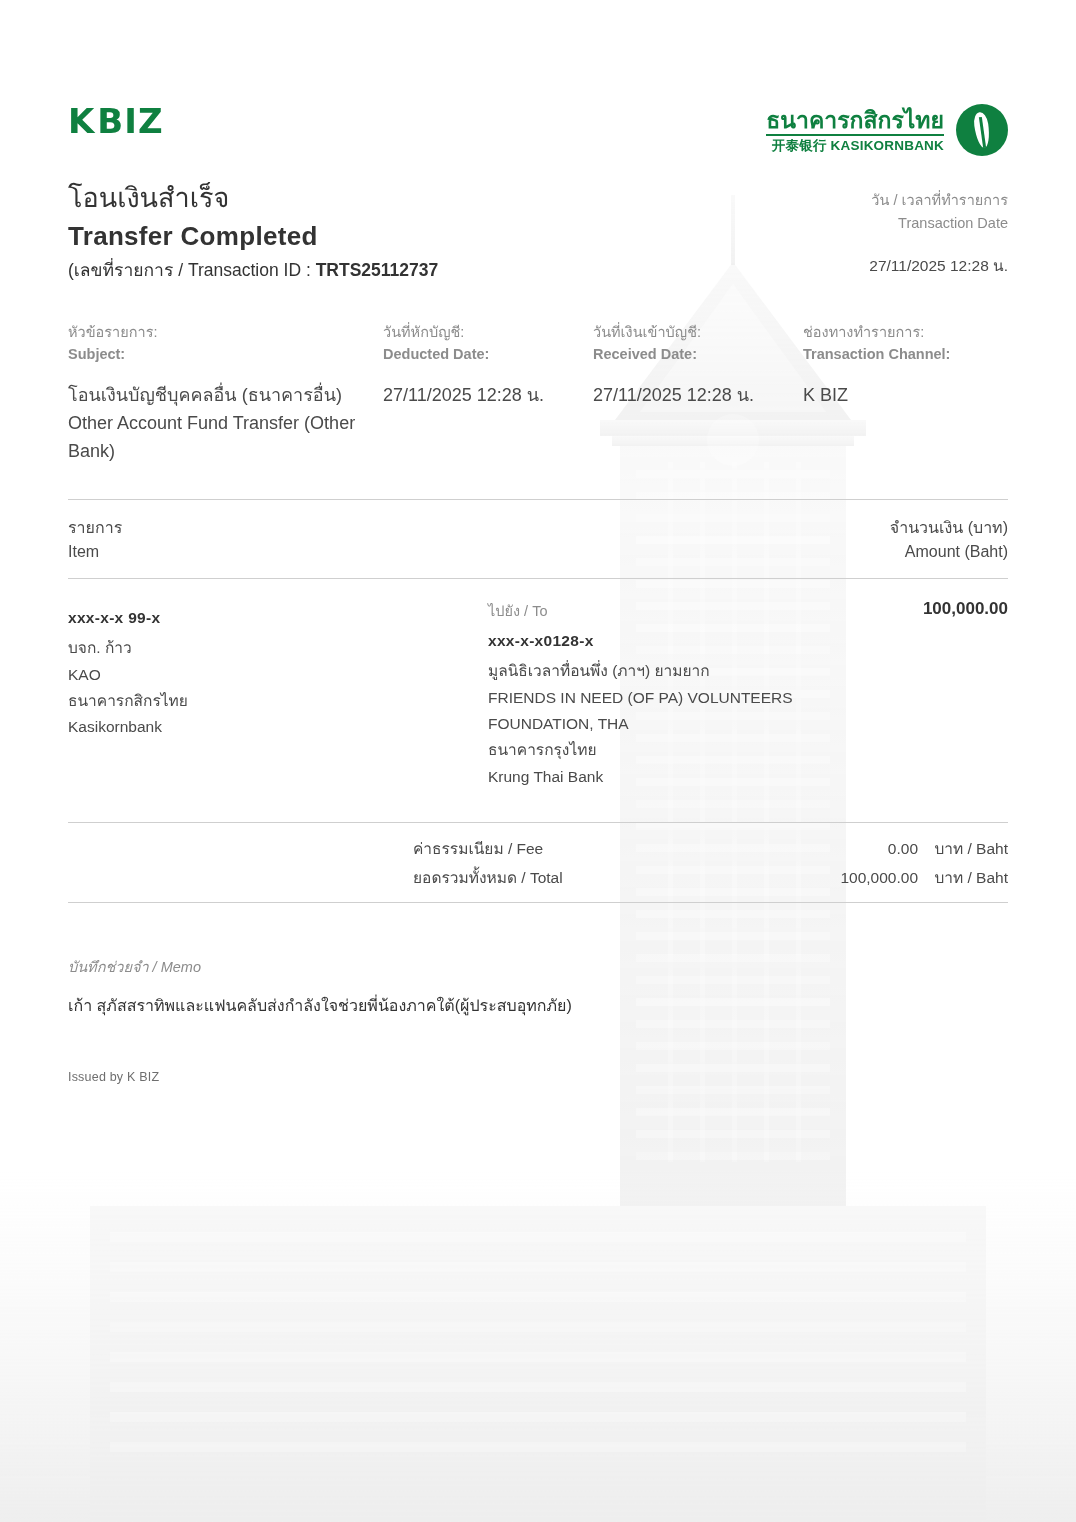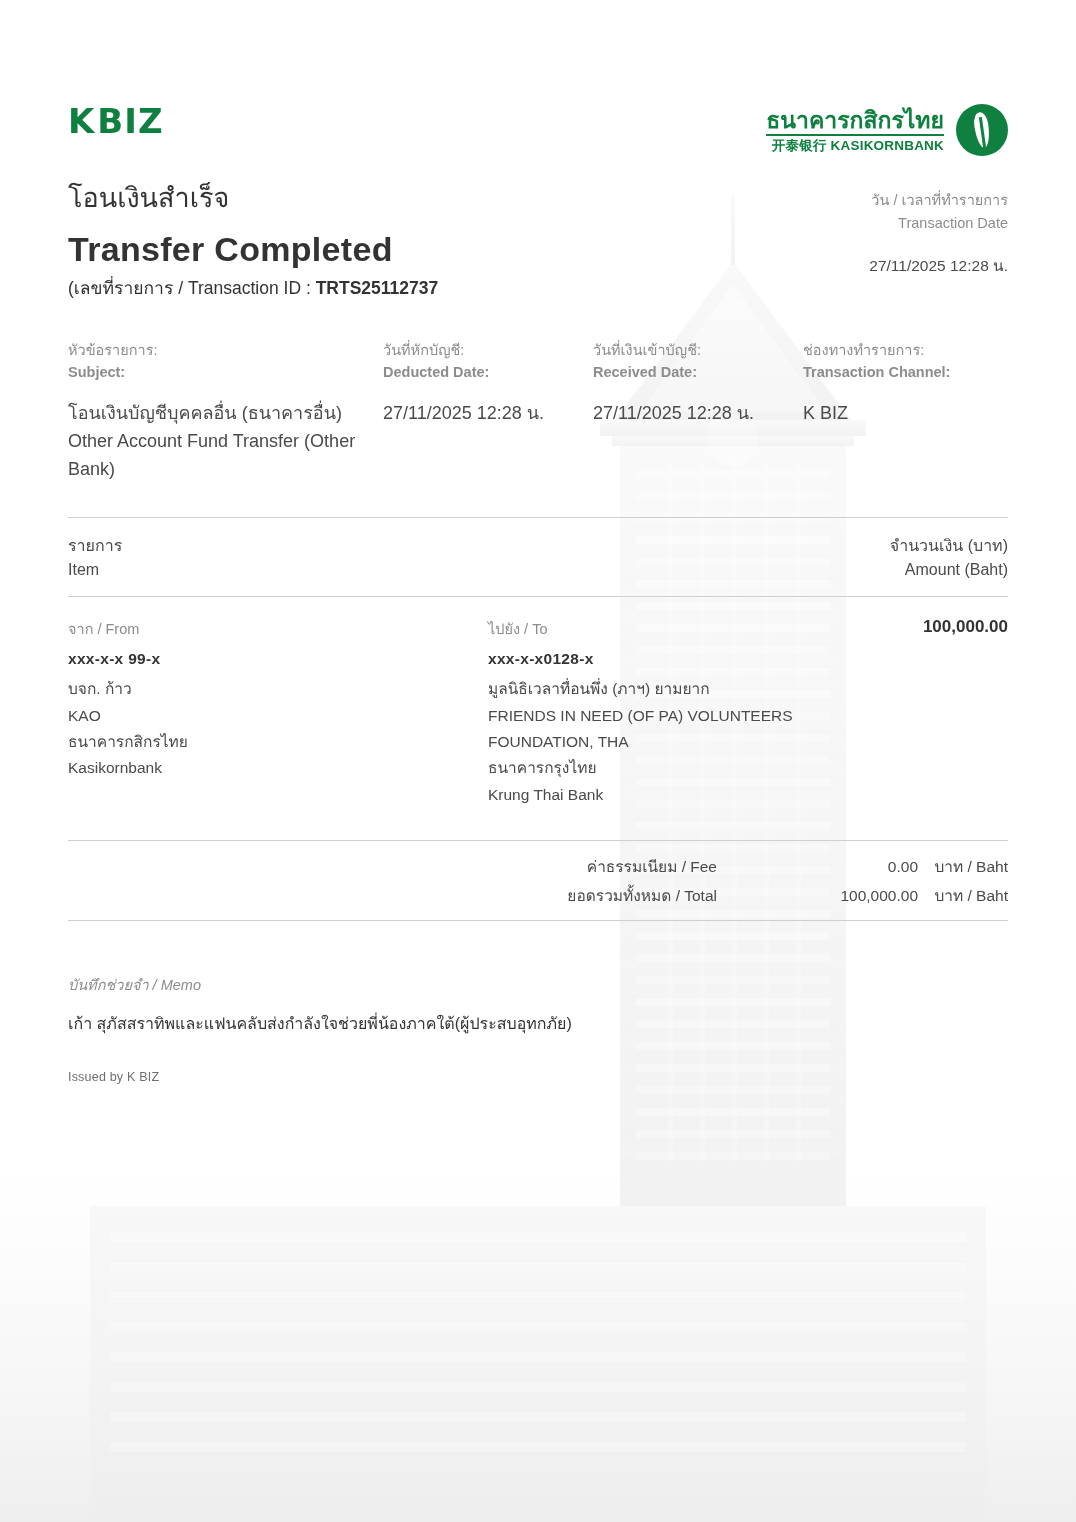--- a/index.html
+++ b/index.html
@@ -101,26 +101,26 @@
     justify-content: space-between;
     align-items: flex-start;
     margin-top: 26px;
   }
   .title-th {
     font-size: 27px;
     color: #333333;
     line-height: 1.25;
   }
   .title-en {
-    font-size: 34px;
+    font-size: 26px;
     color: #333333;
     font-weight: bold;
     letter-spacing: 0.3px;
     line-height: 1.25;
-    margin-top: 12px;
+    margin-top: 4px;
   }
   .txn-id {
     font-size: 17.5px;
     color: #333333;
     margin-top: 4px;
   }
   .txn-id b { font-weight: bold; }
 
   .date-block { text-align: right; padding-top: 6px; }
   .date-label-th { font-size: 14.5px; color: #8c8c8c; }
@@ -180,21 +180,21 @@
   
   .totals { padding-top: 12px; }
   .total-row {
     display: flex;
     justify-content: flex-end;
     align-items: baseline;
     font-size: 15.5px;
     color: #4a4a4a;
     line-height: 1.85;
   }
-  .total-label { width: 330px; text-align: right; padding-right: 26px; }
+  .total-label { width: 330px; text-align: left; padding-right: 26px; }
   .total-amt { width: 175px; text-align: right; }
   .total-cur { width: 90px; text-align: right; padding-left: 10px; }
 
   
   .memo { margin-top: 52px; }
   .memo-label { font-size: 14.5px; color: #8c8c8c; font-style: italic; }
   .memo-text { font-size: 16px; color: #333333; margin-top: 16px; line-height: 1.5; }
 
   
   .footer {
@@ -350,21 +350,20 @@
     </div>
     <div class="right">
       <div class="lbl-th">จำนวนเงิน (บาท)</div>
       <div class="lbl-en">Amount (Baht)</div>
     </div>
   </div>
   <div class="rule rule-below-itemhead"></div>
 
   <div class="parties">
     <div class="party">
-      <div class="party-label">จาก / From</div>
       <div class="party-acct">xxx-x-x  99-x</div>
       <div class="party-line" style="margin-top:8px">บจก. ก้าว</div>
       <div class="party-line">KAO</div>
       <div class="party-line">ธนาคารกสิกรไทย</div>
       <div class="party-line">Kasikornbank</div>
     </div>
     <div class="party">
       <div class="party-label">ไปยัง / To</div>
       <div class="party-acct">xxx-x-x0128-x</div>
       <div class="party-line" style="margin-top:8px">มูลนิธิเวลาทื่อนพึ่ง (ภาฯ) ยามยาก</div>

